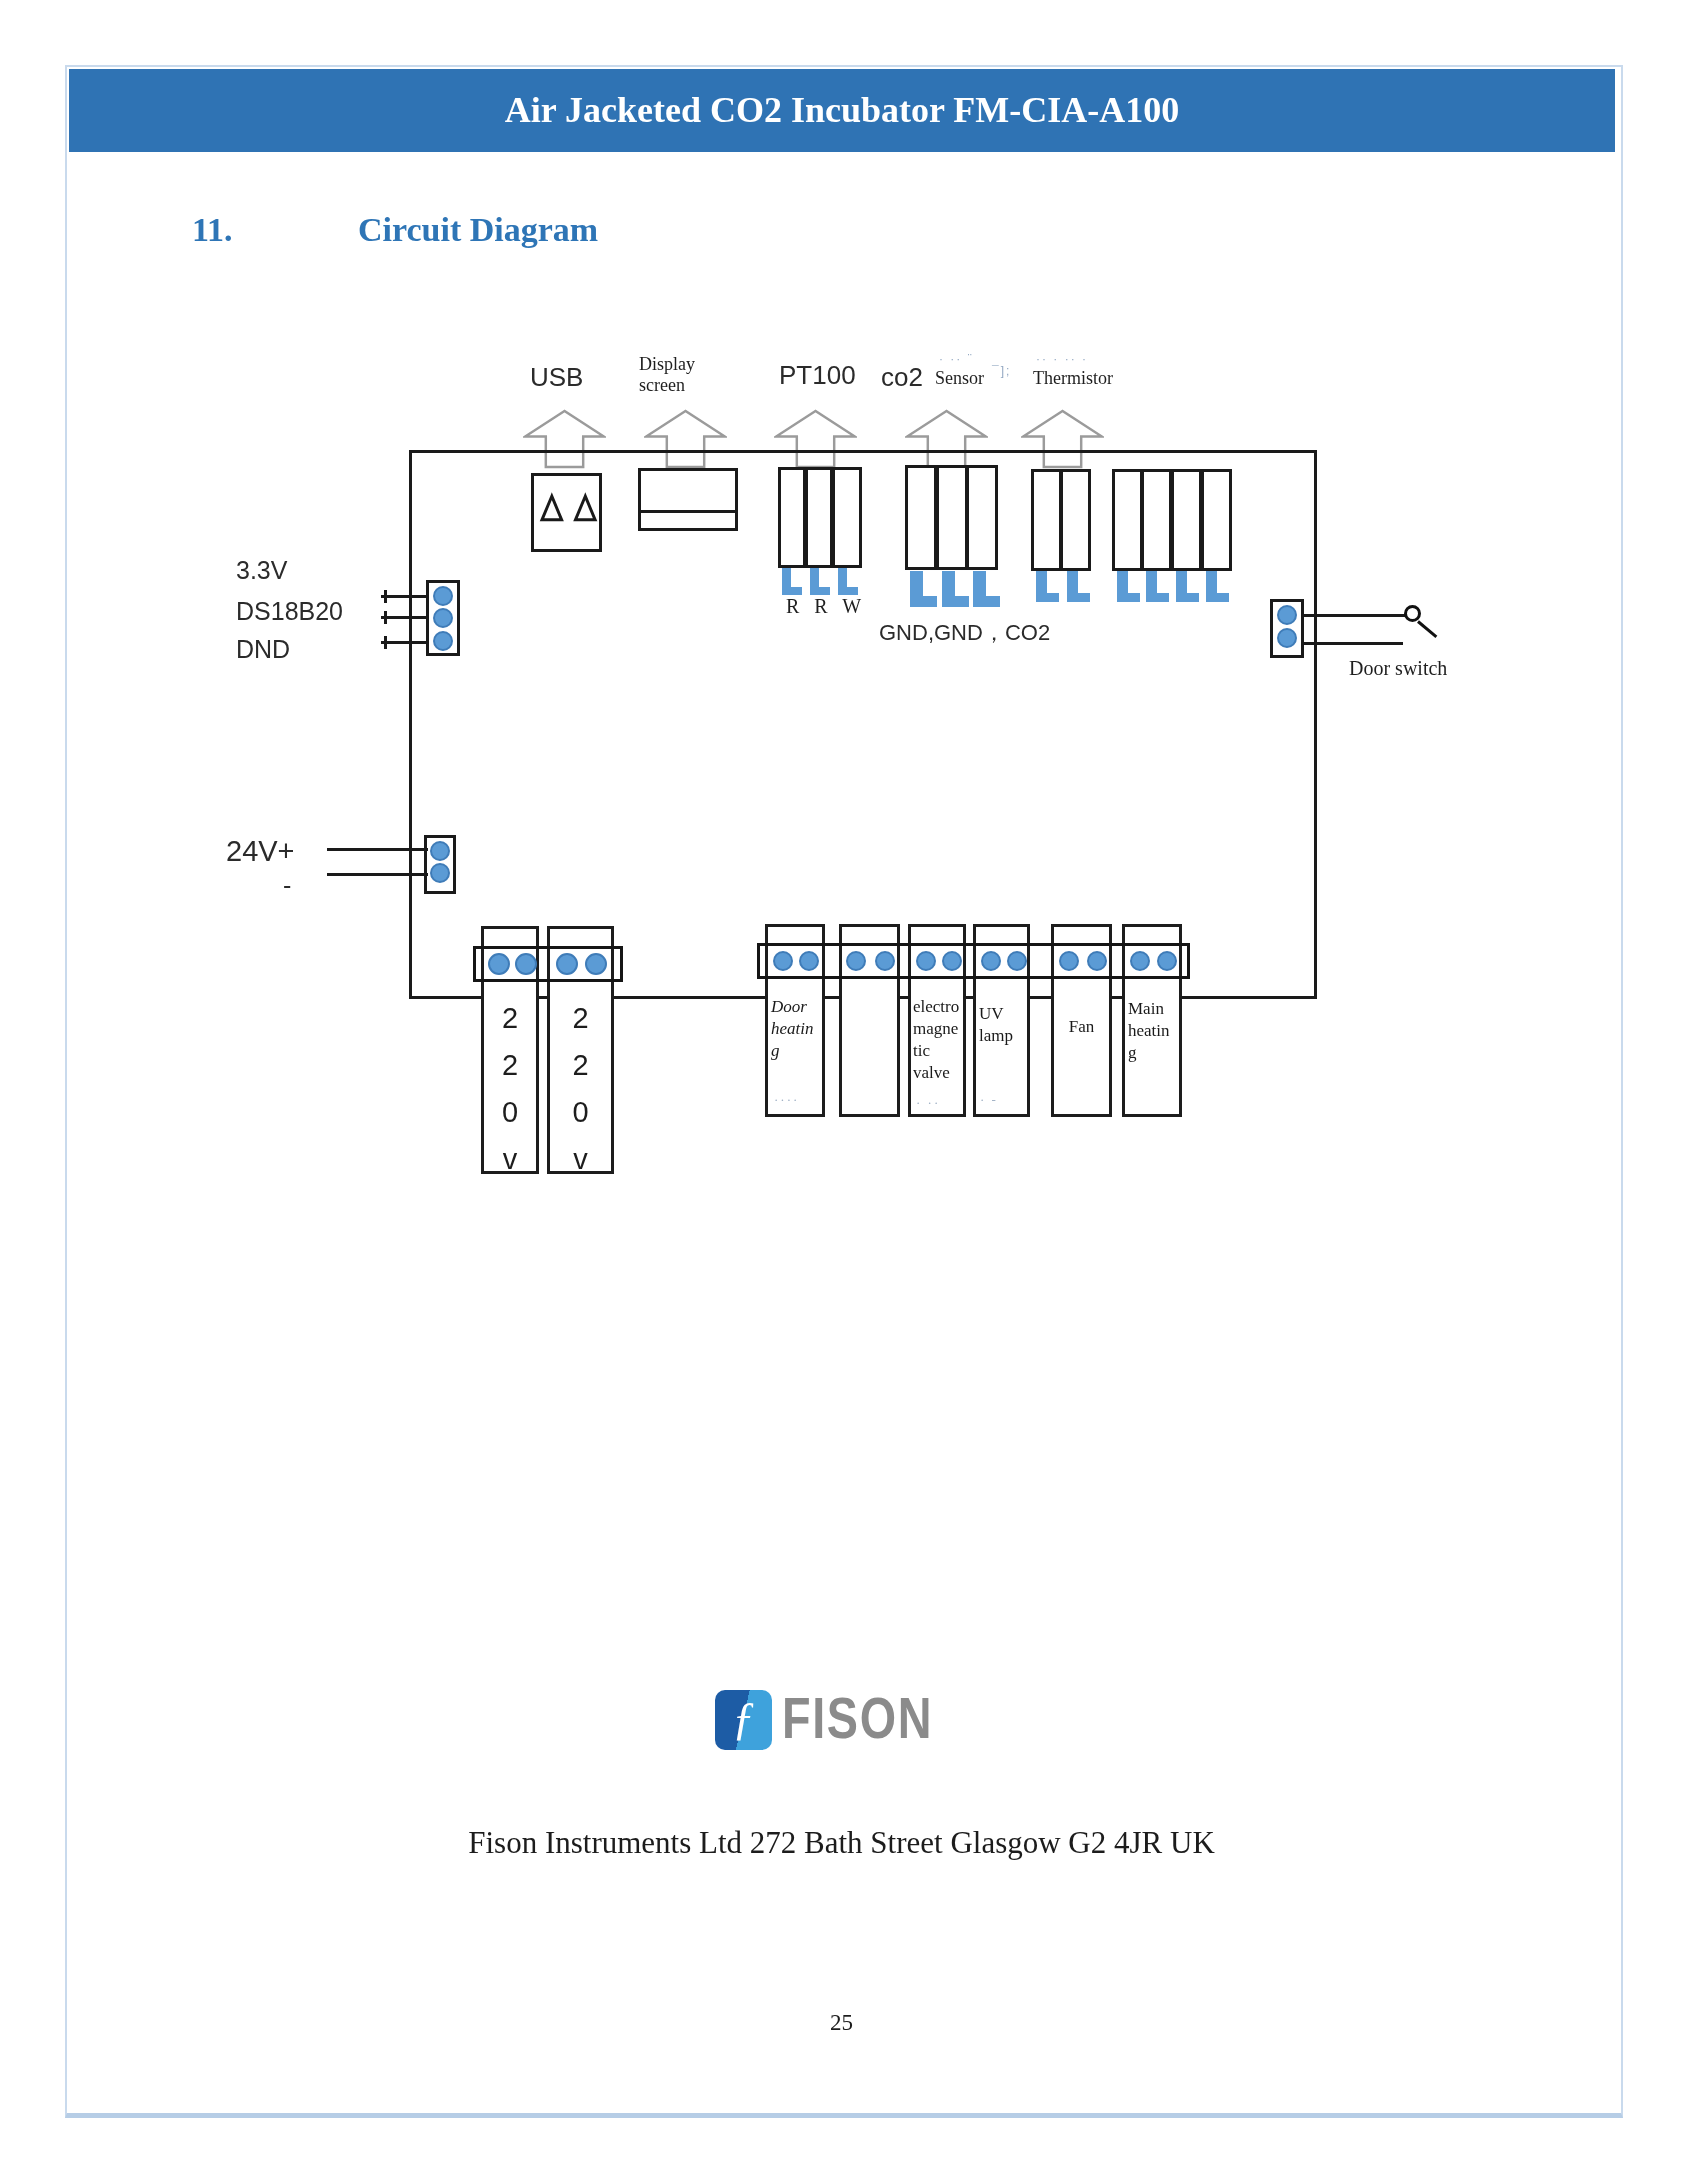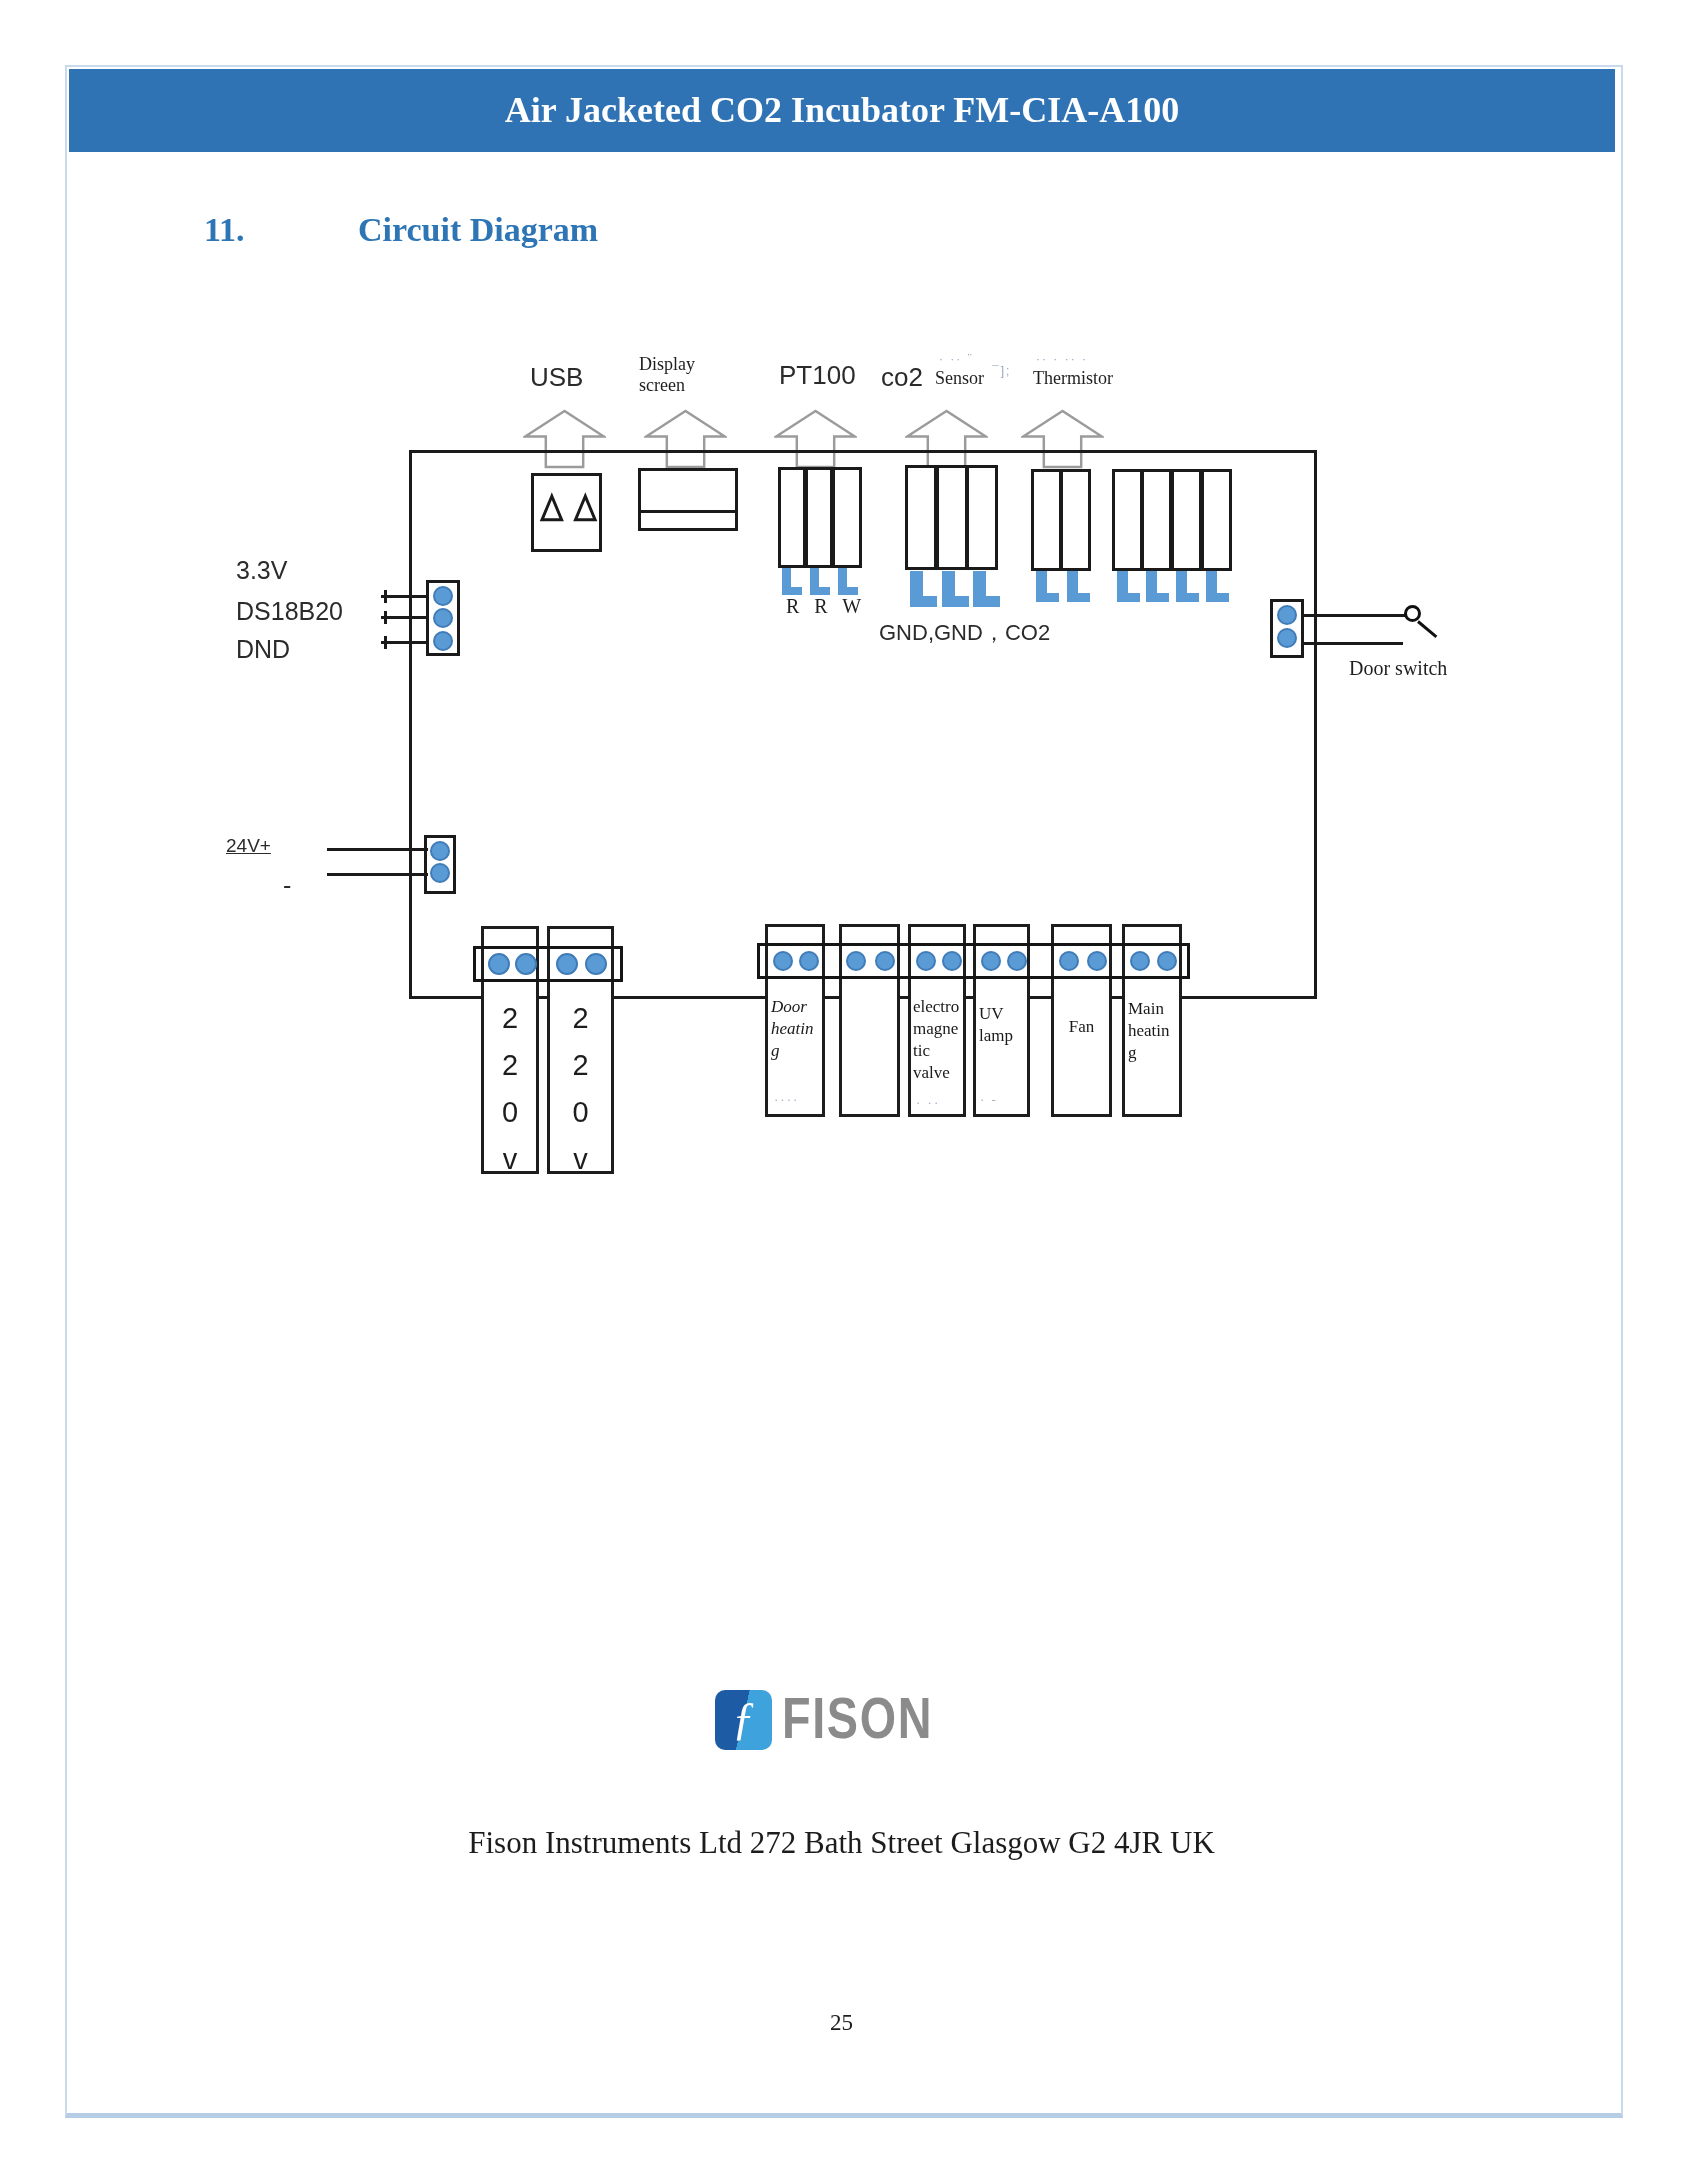--- a/index.html
+++ b/index.html
@@ -67,21 +67,21 @@
 <body>
 
 <div class="page">
 
   <div class="frame"></div>
 
   <div class="header-bar">
     <div class="header-title">Air Jacketed CO2 Incubator FM-CIA-A100</div>
   </div>
 
-  <div class="sec-num" style="left:204px;top:211px;">11.</div>
+  <div class="sec-num" style="left:192px;top:211px;">11.</div>
   <div class="sec-title" style="left:358px;top:211px;">Circuit Diagram</div>
 
   <svg class="blk-arrow" style="left:523px;top:409px;" width="83" height="60" viewBox="0 0 84 61">
       <polygon points="42,2 2,28 23,28 23,59 61,59 61,28 82,28" fill="#ffffff" stroke="#9b9b9b" stroke-width="2.5"></polygon>
     </svg>
   <svg class="blk-arrow" style="left:644px;top:409px;" width="83" height="60" viewBox="0 0 84 61">
       <polygon points="42,2 2,28 23,28 23,59 61,59 61,28 82,28" fill="#ffffff" stroke="#9b9b9b" stroke-width="2.5"></polygon>
     </svg>
   <svg class="blk-arrow" style="left:774px;top:409px;" width="83" height="60" viewBox="0 0 84 61">
       <polygon points="42,2 2,28 23,28 23,59 61,59 61,28 82,28" fill="#ffffff" stroke="#9b9b9b" stroke-width="2.5"></polygon>
@@ -154,21 +154,21 @@
   <div class="wire" style="left:381px;top:616px;width:46px;height:3px;"></div>
   <div class="wire" style="left:381px;top:641px;width:46px;height:3px;"></div>
   <div class="tick" style="left:384px;top:590px;"></div>
   <div class="tick" style="left:384px;top:611px;"></div>
   <div class="tick" style="left:384px;top:636px;"></div>
   <div class="cbox nofill" style="left:426px;top:580px;width:34px;height:76px;"></div>
   <div class="cdot d20" style="left:433px;top:586px;"></div>
   <div class="cdot d20" style="left:433px;top:608px;"></div>
   <div class="cdot d20" style="left:433px;top:631px;"></div>
 
-  <div class="lbl-sans" style="left:226px;top:835px;font-size:19px;text-decoration:underline;">24V+</div>
+  <div class="lbl-sans" style="left:226px;top:835px;font-size:29px;">24V+</div>
   <div class="lbl-sans" style="left:283px;top:871px;font-size:25px;">-</div>
   <div class="wire" style="left:327px;top:848px;width:101px;height:3px;"></div>
   <div class="wire" style="left:327px;top:873px;width:101px;height:3px;"></div>
   <div class="cbox nofill" style="left:424px;top:835px;width:32px;height:59px;"></div>
   <div class="cdot d20" style="left:430px;top:841px;"></div>
   <div class="cdot d20" style="left:430px;top:863px;"></div>
 
   <div class="cbox nofill" style="left:1270px;top:599px;width:34px;height:59px;"></div>
   <div class="cdot d20" style="left:1277px;top:605px;"></div>
   <div class="cdot d20" style="left:1277px;top:628px;"></div>

